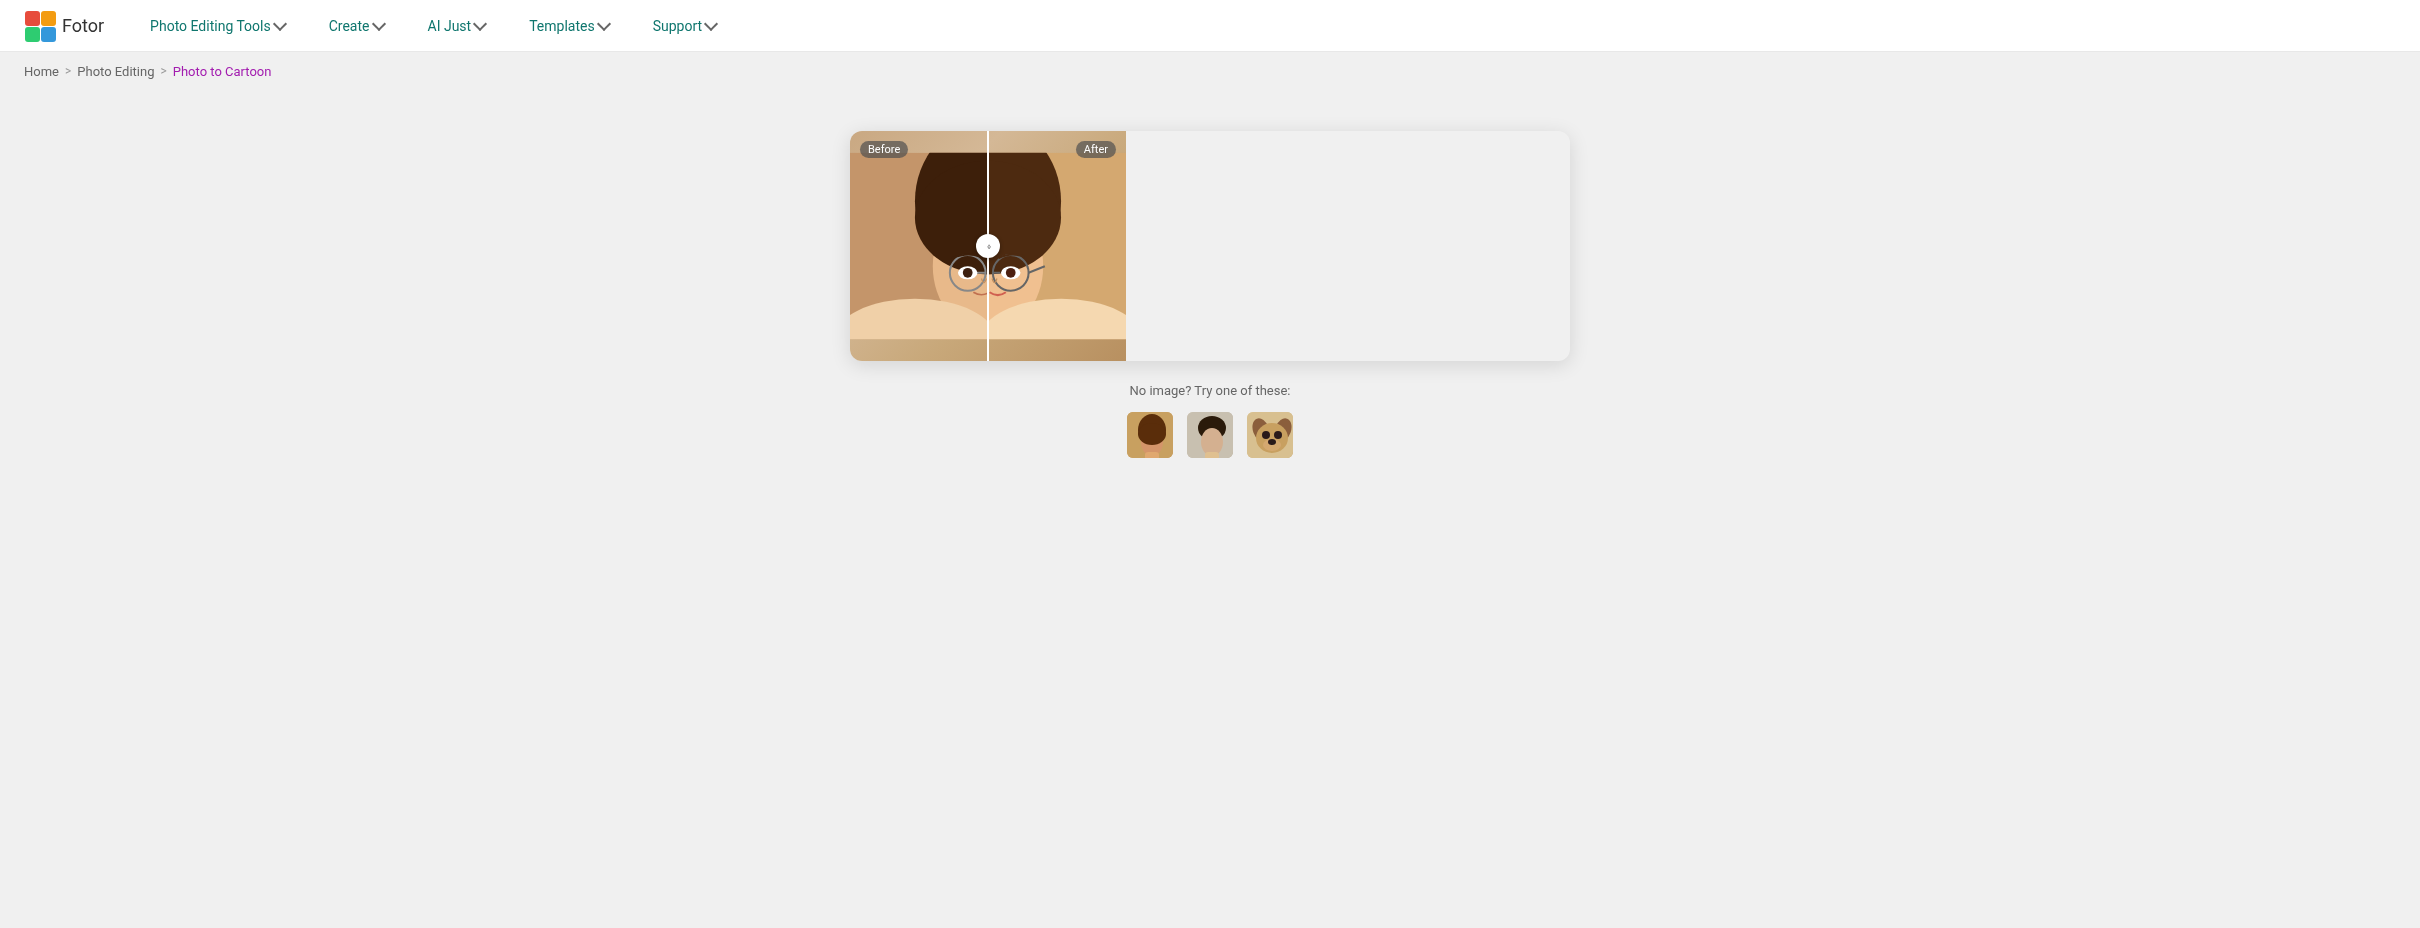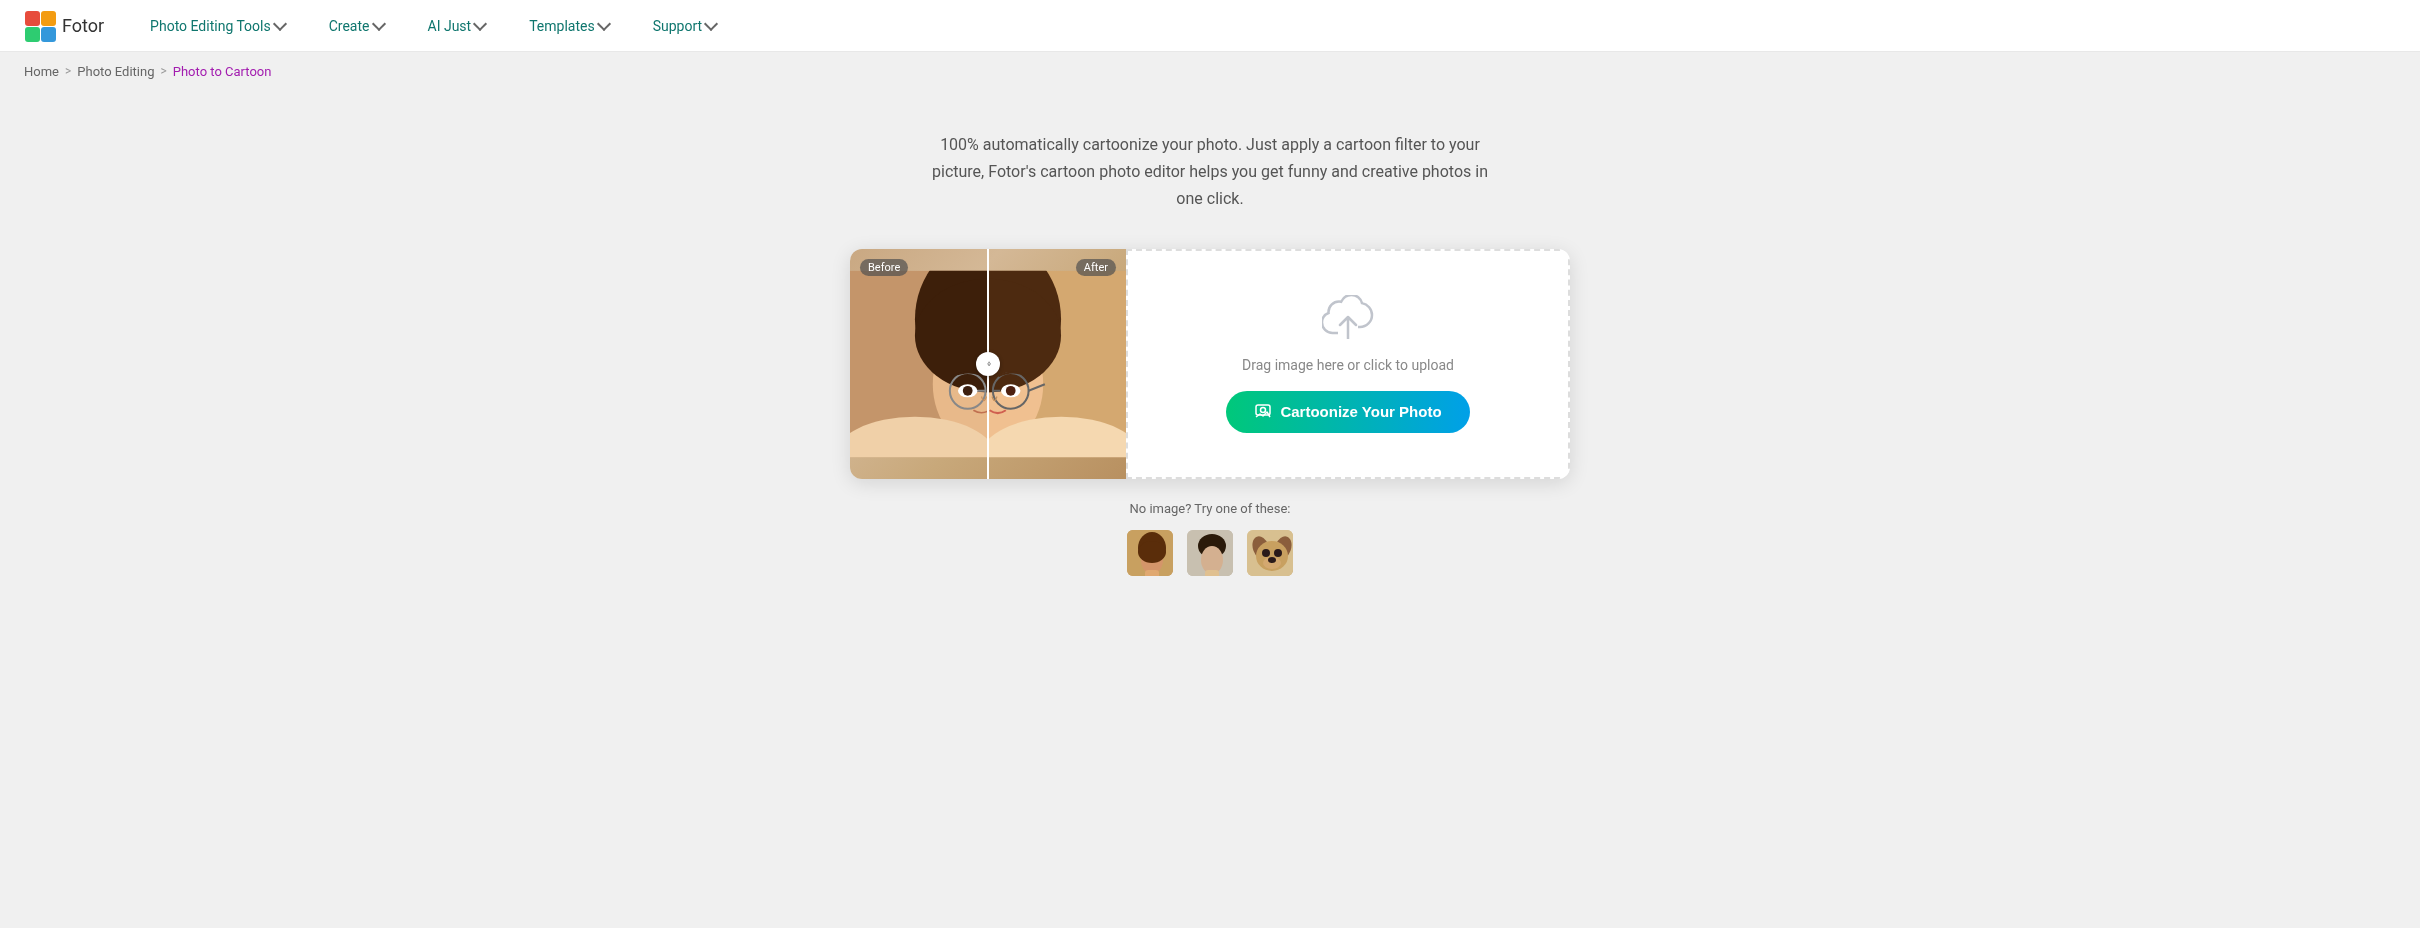--- a/index.html
+++ b/index.html
@@ -300,21 +300,20 @@
 
 <div class="breadcrumb">
   <a href="#">Home</a>
   <span class="breadcrumb-sep">&gt;</span>
   <a href="#">Photo Editing</a>
   <span class="breadcrumb-sep">&gt;</span>
   <span class="breadcrumb-current">Photo to Cartoon</span>
 </div>
 
 <main class="main">
-  <p class="hero-subtitle">100% automatically cartoonize your photo. Just apply a cartoon filter to your picture, Fotor's cartoon photo editor helps you get funny and creative photos in one click.</p>
 
   <div class="tool-area">
 
     <div class="before-after-container">
       <span class="before-label">Before</span>
       <span class="after-label">After</span>
 
       <div class="image-split">
 
         <div class="img-bg"></div>
@@ -387,37 +386,20 @@
           </g>
         </svg>
 
         <div class="divider-line"></div>
         <div class="divider-handle">
           <span class="handle-arrows">‹›</span>
         </div>
       </div>
     </div>
 
-    <div class="upload-area">
-      <div class="cloud-icon-wrap">
-        <svg width="52" height="44" viewBox="0 0 52 44" fill="none" xmlns="http://www.w3.org/2000/svg">
-          <path d="M36 32H38C44.627 32 50 26.627 50 20C50 14.1 45.6 9.26 40 8.14C38.8 3.44 34.6 0 29.5 0C24.9 0 21 2.76 19.16 6.74C18.46 6.58 17.74 6.5 17 6.5C11.2 6.5 6.5 11.2 6.5 17C6.5 17.34 6.52 17.68 6.56 18.02C2.68 19.5 0 23.26 0 27.5C0 33.3 4.7 38 10.5 38H16" stroke="#c0c4cc" stroke-width="2.5" fill="none"></path>
-          <path d="M26 22 L26 44 M18 30 L26 22 L34 30" stroke="#c0c4cc" stroke-width="2.5" stroke-linecap="round" stroke-linejoin="round"></path>
-        </svg>
-      </div>
-      <p class="upload-text">Drag image here or click to upload</p>
-      <button class="cartoonize-btn">
-        <svg width="18" height="18" viewBox="0 0 18 18" fill="none">
-          <rect x="2" y="2" width="14" height="10" rx="2" stroke="white" stroke-width="1.5" fill="none"></rect>
-          <circle cx="9" cy="7" r="2.5" stroke="white" stroke-width="1.5" fill="none"></circle>
-          <path d="M2 14 L6 11 L9 13 L13 9 L16 14" stroke="white" stroke-width="1.5" fill="none" stroke-linejoin="round"></path>
-        </svg>
-        <span>Cartoonize Your Photo</span>
-      </button>
-    </div>
   </div>
 
   <div class="no-image-row">
     <span class="no-image-text">No image? Try one of these:</span>
     <div class="sample-images">
       <div class="sample-thumb">
         <div class="thumb-inner thumb1">
           <svg width="50" height="50" viewBox="0 0 50 50" xmlns="http://www.w3.org/2000/svg">
             <rect width="50" height="50" fill="#c8a060"></rect>
             <ellipse cx="25" cy="18" rx="14" ry="16" fill="#5a2d0a"></ellipse>

